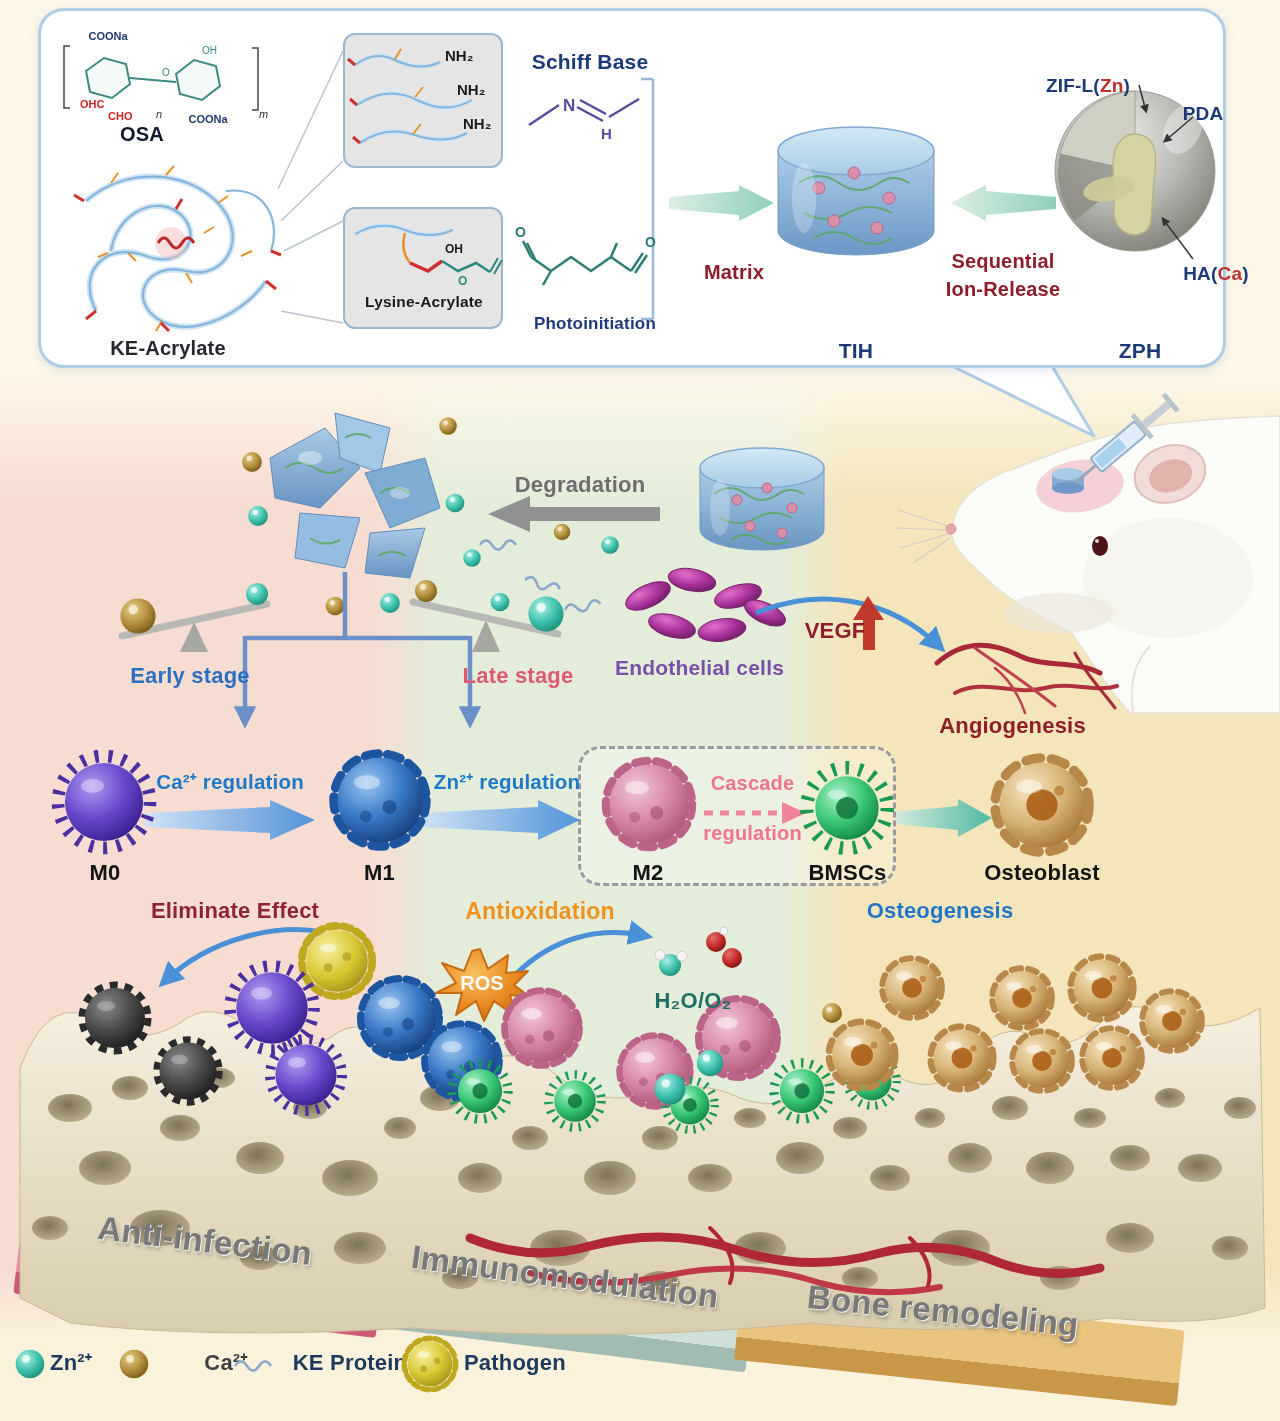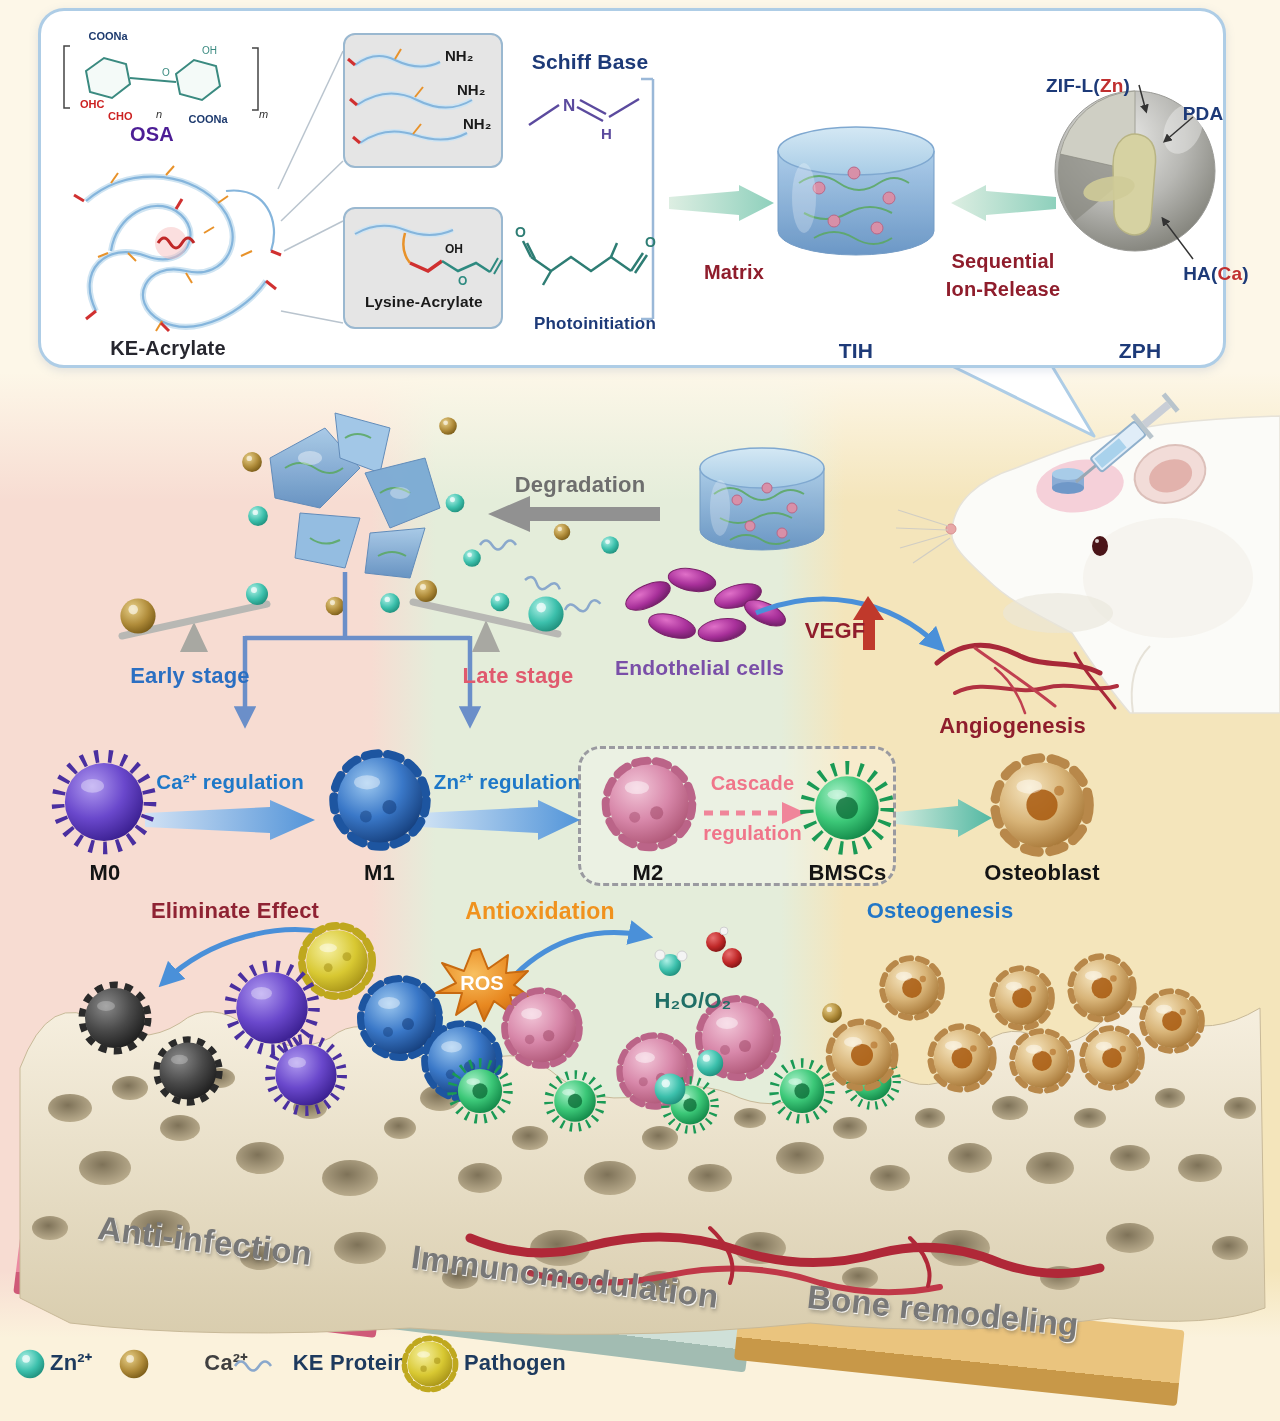--- a/index.html
+++ b/index.html
@@ -378,21 +378,21 @@
       <path d="M70,96 C70,70 86,62 98,66 C112,70 114,84 112,100 L108,150 C107,163 96,168 86,165 C74,161 70,150 71,138 Z" fill="#d6d2a2" stroke="#b8b484" stroke-width="1.5"></path>
       <ellipse cx="66" cy="120" rx="26" ry="12" transform="rotate(-10 66 120)" fill="#cfcb98" opacity=".9"></ellipse>
       <ellipse cx="140" cy="60" rx="18" ry="26" transform="rotate(25 140 60)" fill="#fff" opacity=".35"></ellipse>
       <g stroke="#333" stroke-width="1.5" fill="none">
         <path d="M96,16 L103,42" marker-end="url(#mBlack)"></path>
         <path d="M150,48 L122,72" marker-end="url(#mBlack)"></path>
         <path d="M150,190 L120,150" marker-end="url(#mBlack)"></path>
       </g>
     </svg>
 
-    <div class="lbl" style="left:51px;top:112px;width:120px;font-size:20px;color:#4c1d95">OSA</div>
+    <div class="lbl" style="left:41px;top:112px;width:120px;font-size:20px;color:#0f172a">OSA</div>
     <div class="lbl" style="left:37px;top:326px;width:180px;font-size:20px;color:#26262e">KE-Acrylate</div>
     <div class="lbl" style="left:303px;top:282px;width:160px;font-size:15.5px;color:#1a1a1a">Lysine-Acrylate</div>
     <div class="lbl" style="left:469px;top:39px;width:160px;font-size:21px;color:#1d3a78">Schiff Base</div>
     <div class="lbl" style="left:474px;top:303px;width:160px;font-size:17px;color:#1d3a78">Photoinitiation</div>
     <div class="lbl" style="left:633px;top:250px;width:120px;font-size:20px;color:#8f1d2c">Matrix</div>
     <div class="lbl" style="left:755px;top:328px;width:120px;font-size:21px;color:#1d3a78">TIH</div>
     <div class="lbl" style="left:882px;top:239px;width:160px;font-size:20px;color:#8f1d2c">Sequential</div>
     <div class="lbl" style="left:882px;top:267px;width:160px;font-size:20px;color:#8f1d2c">Ion-Release</div>
     <div class="lbl" style="left:962px;top:64px;width:170px;font-size:19px;color:#1d3a78">
       <span>ZIF-L(</span><span style="color:#c03030">Zn</span><span>)</span>

